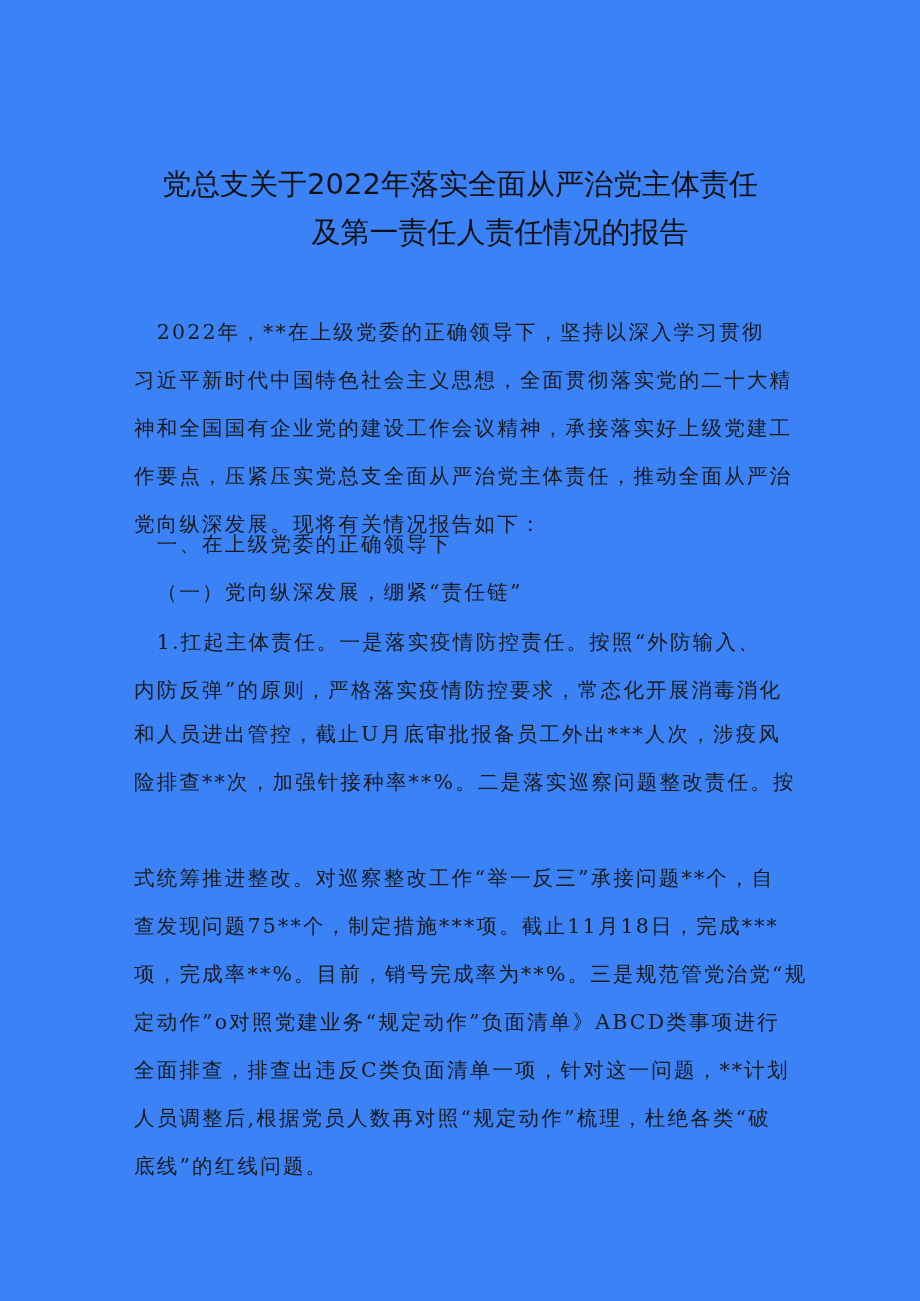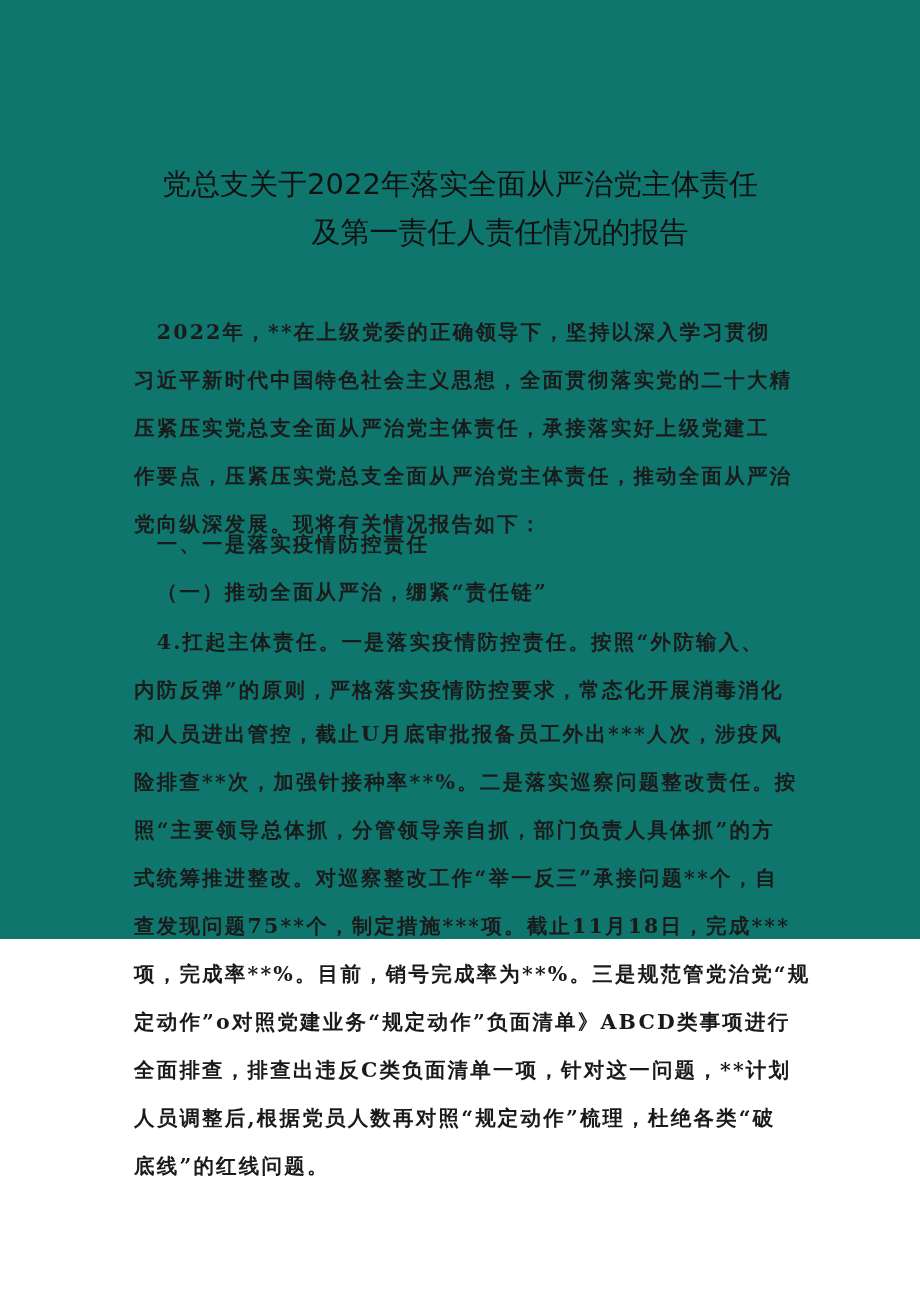--- a/index.html
+++ b/index.html
@@ -1,53 +1,52 @@
 <!DOCTYPE html>
 <html><head>
 <meta charset="utf-8">
 <style>
   html, body { margin: 0; padding: 0; background: #ffffff; }
   body { width: 920px; height: 1301px; position: relative; overflow: hidden; }
   .page {
-    position: absolute; left: 0; top: 0; width: 920px; height: 939px; background: #0f766e;
+    position: absolute; left: 0; top: 0; width: 920px; height: 1301px; background: #3b82f6;
   }
   .title {
     position: absolute; left: 0; width: 920px; text-align: center;
     font-family: "DejaVu Sans", sans-serif; font-size: 29px; color: #111;
     letter-spacing: 0px; white-space: nowrap;
   }
   .title.l1 { top: 165px; }
   .title.l2 { top: 213px; margin-left: 40px; }
   .line {
     position: absolute; left: 134px; width: 680px;
     font-family: "DejaVu Serif", serif; font-size: 20.5px; color: #1a1a1a;
-    white-space: nowrap; line-height: 28px; letter-spacing: 2.2px; font-weight: bold;
+    white-space: nowrap; line-height: 28px; letter-spacing: 2.2px;
   }
 </style>
 </head>
 <body>
 
 <div class="page">
   <div class="title l1">党总支关于2022年落实全面从严治党主体责任</div>
   <div class="title l2">及第一责任人责任情况的报告</div>
 
   <div class="line" style="top:318px">　2022年，**在上级党委的正确领导下，坚持以深入学习贯彻</div>
   <div class="line" style="top:366px">习近平新时代中国特色社会主义思想，全面贯彻落实党的二十大精</div>
-  <div class="line" style="top:414px">压紧压实党总支全面从严治党主体责任，承接落实好上级党建工</div>
+  <div class="line" style="top:414px">神和全国国有企业党的建设工作会议精神，承接落实好上级党建工</div>
   <div class="line" style="top:510px">党向纵深发展。现将有关情况报告如下：</div>
   <div class="line" style="top:462px">作要点，压紧压实党总支全面从严治党主体责任，推动全面从严治</div>
 
-  <div class="line" style="top:530px">　一、一是落实疫情防控责任</div>
-  <div class="line" style="top:578px">　（一）推动全面从严治，绷紧“责任链”</div>
+  <div class="line" style="top:530px">　一、在上级党委的正确领导下</div>
+  <div class="line" style="top:578px">　（一）党向纵深发展，绷紧“责任链”</div>
 
-  <div class="line" style="top:628px">　4.扛起主体责任。一是落实疫情防控责任。按照“外防输入、</div>
+  <div class="line" style="top:628px">　1.扛起主体责任。一是落实疫情防控责任。按照“外防输入、</div>
   <div class="line" style="top:720px">和人员进出管控，截止U月底审批报备员工外出***人次，涉疫风</div>
   <div class="line" style="top:676px">内防反弹”的原则，严格落实疫情防控要求，常态化开展消毒消化</div>
   <div class="line" style="top:768px">险排查**次，加强针接种率**%。二是落实巡察问题整改责任。按</div>
-  <div class="line" style="top:816px">照“主要领导总体抓，分管领导亲自抓，部门负责人具体抓”的方</div>
   <div class="line" style="top:864px">式统筹推进整改。对巡察整改工作“举一反三”承接问题**个，自</div>
   <div class="line" style="top:912px">查发现问题75**个，制定措施***项。截止11月18日，完成***</div>
   <div class="line" style="top:1008px">定动作”o对照党建业务“规定动作”负面清单》ABCD类事项进行</div>
   <div class="line" style="top:960px">项，完成率**%。目前，销号完成率为**%。三是规范管党治党“规</div>
   <div class="line" style="top:1056px">全面排查，排查出违反C类负面清单一项，针对这一问题，**计划</div>
   <div class="line" style="top:1104px">人员调整后,根据党员人数再对照“规定动作”梳理，杜绝各类“破</div>
 
   <div class="line" style="top:1152px">底线”的红线问题。</div>
 </div>
 

